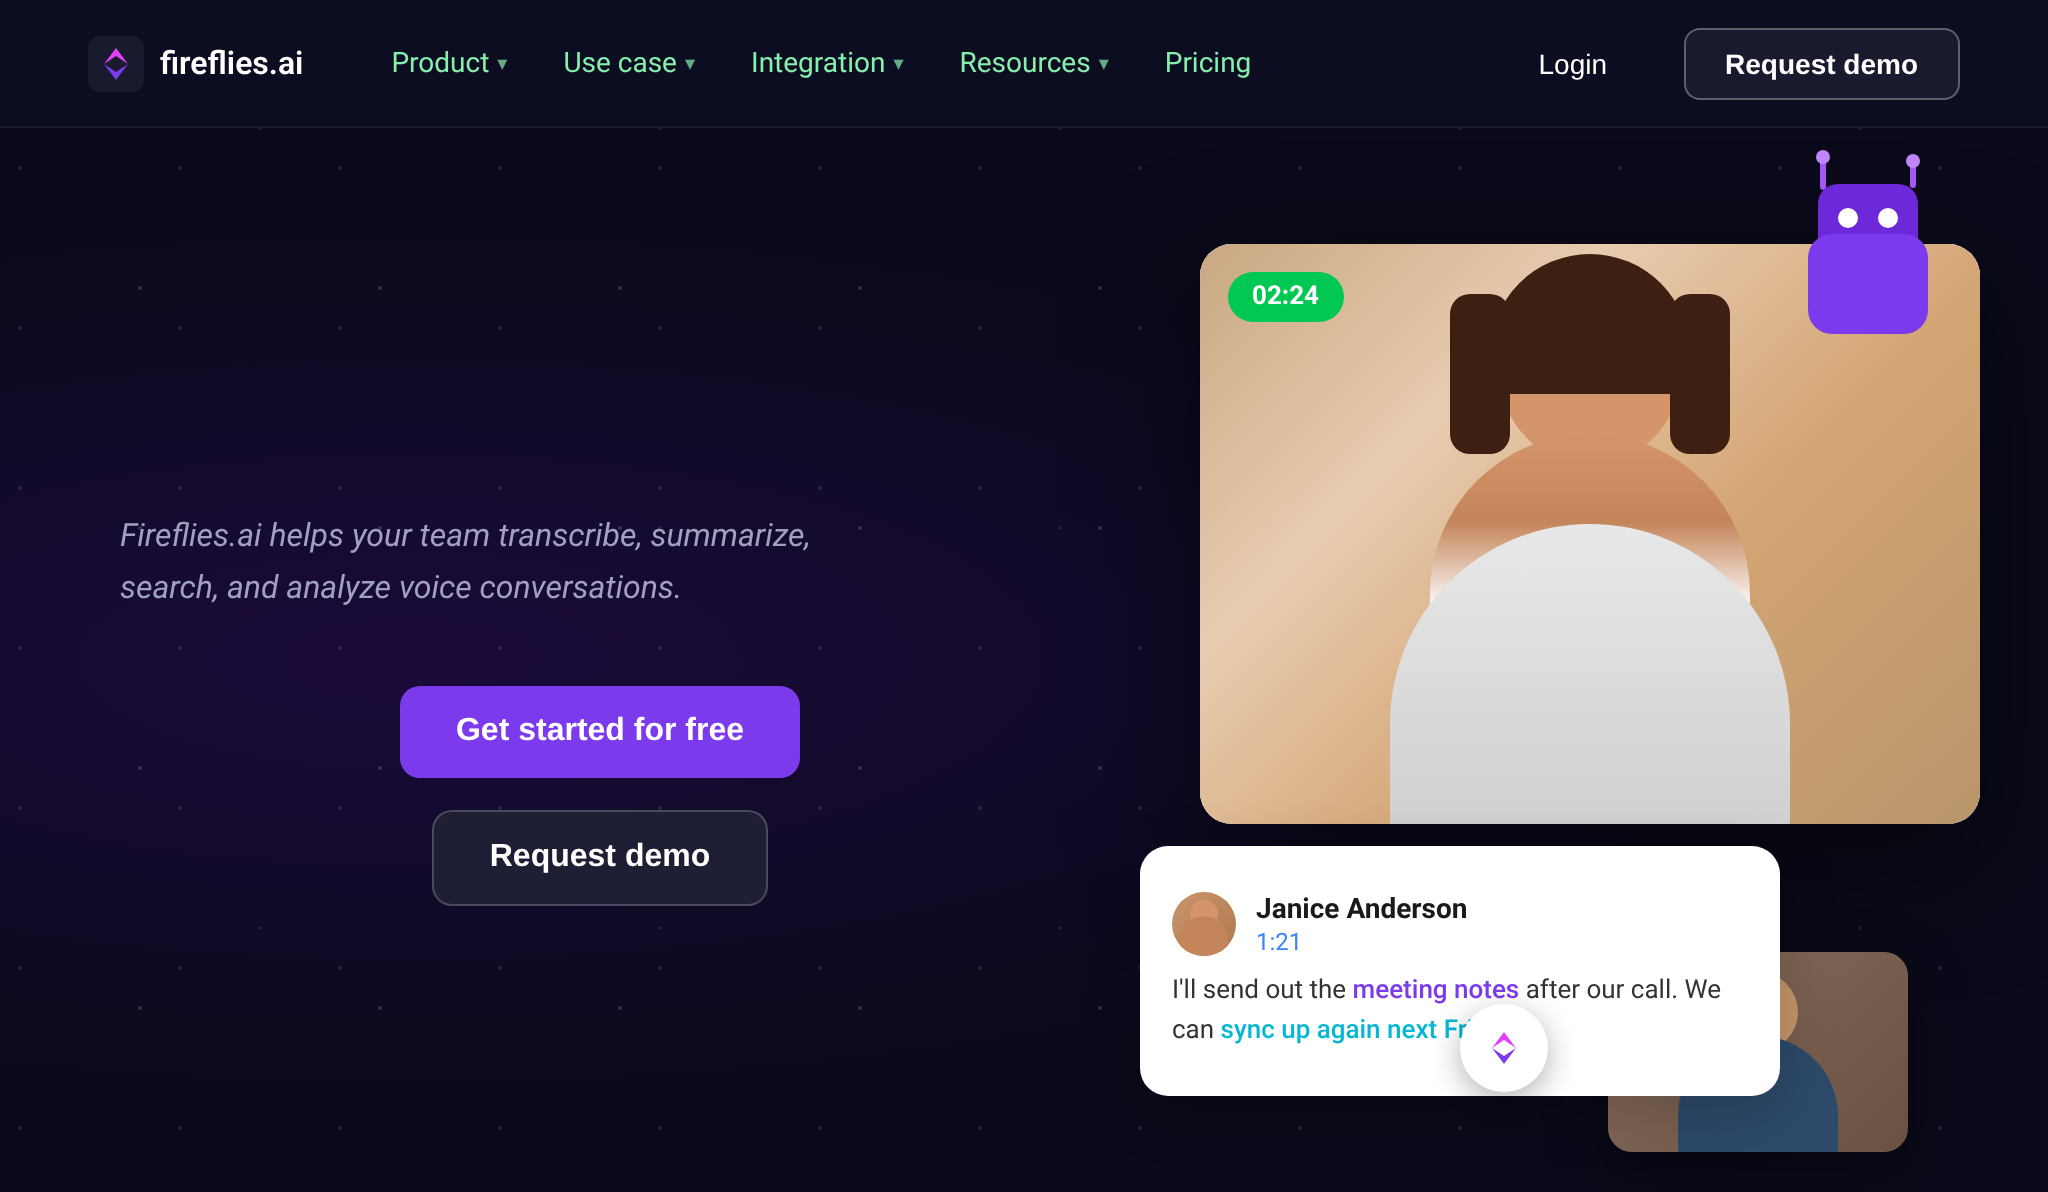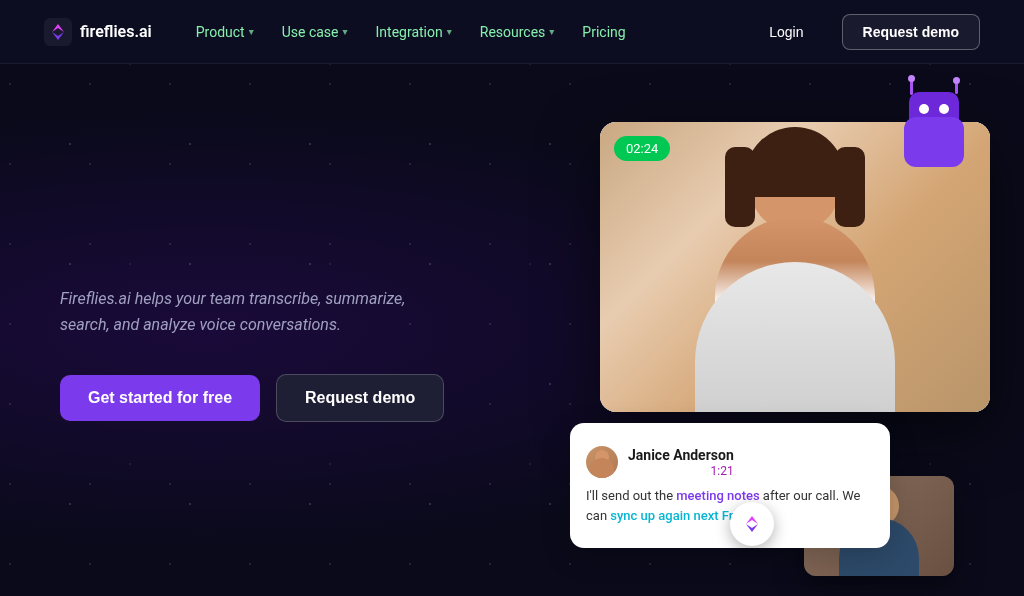--- a/index.html
+++ b/index.html
@@ -125,20 +125,21 @@
       color: #a0a0c0;
       line-height: 1.6;
       margin-bottom: 36px;
       max-width: 380px;
       font-style: italic;
     }
     .hero-buttons {
       display: flex;
       gap: 16px;
       align-items: center;
+      flex-direction: column;
     }
     .btn-get-started {
       padding: 14px 28px;
       font-size: 16px;
       font-weight: 600;
       color: #fff;
       background: #7c3aed;
       border: none;
       border-radius: 10px;
       cursor: pointer;
@@ -258,21 +259,21 @@
     }
 
     
     .timer-badge {
       position: absolute;
       top: 14px;
       left: 14px;
       background: #00c853;
       color: #fff;
       font-size: 13px;
-      font-weight: 400;
+      font-weight: 700;
       padding: 5px 12px;
       border-radius: 20px;
       z-index: 10;
     }
 
     
     .chat-bubble {
       position: absolute;
       bottom: 48px;
       left: 30px;
@@ -320,23 +321,22 @@
       background: #c4855a;
       border-radius: 12px 12px 0 0;
     }
     .chat-name {
       font-size: 14px;
       font-weight: 700;
       color: #1a1a1a;
     }
     .chat-time {
       font-size: 12px;
-      color: #a21caf;
+      color: #3b82f6;
       margin-top: 1px;
-      text-align: right;
     }
     .chat-message {
       font-size: 13px;
       color: #333;
       line-height: 1.5;
     }
     .chat-highlight-purple {
       color: #7c3aed;
       font-weight: 500;
     }

